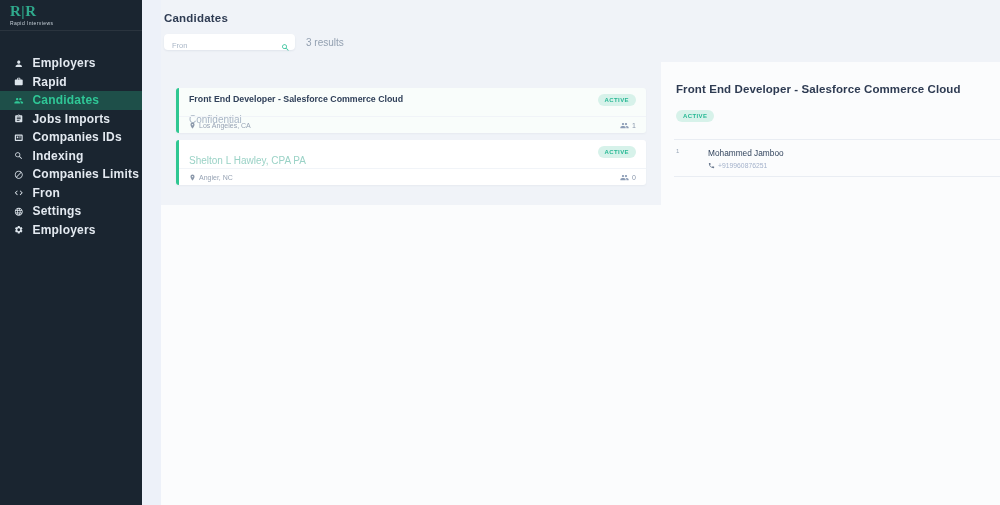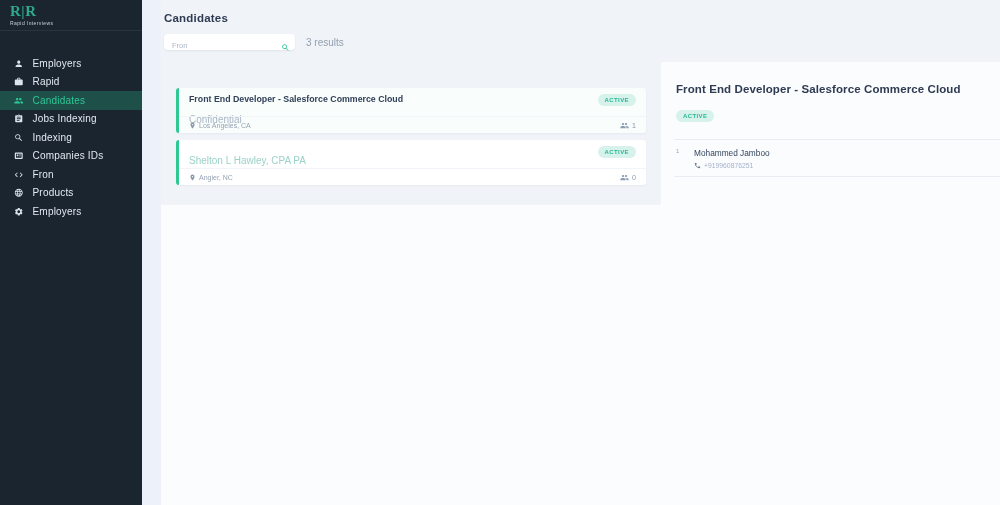--- a/index.html
+++ b/index.html
@@ -17,21 +17,21 @@
   .app{display:flex;width:1000px;height:505px}
 
   
   .sidebar{width:142px;flex-shrink:0;background:var(--sidebar-bg);display:flex;flex-direction:column}
   .logo{height:31px;box-sizing:border-box;padding:4px 0 0 10px;border-bottom:1px solid rgba(255,255,255,.07);cursor:pointer}
   .logo-mark{font-family:"Liberation Serif","DejaVu Serif",serif;font-size:15px;font-weight:700;color:#2fa98c;line-height:15px;letter-spacing:.5px}
   .logo-sub{font-size:5px;color:#c8d2da;letter-spacing:.4px;margin-top:1px}
   .menu{padding-top:23px}
   .menu-item{display:flex;align-items:center;height:18.5px;padding-left:14px;gap:9px;cursor:pointer}
   .menu-item svg{width:9.5px;height:9.5px;fill:#dde5ec;flex-shrink:0}
-  .mi-label{font-size:10px;font-weight:400;letter-spacing:.2px;color:#e3e9f0;white-space:nowrap}
+  .mi-label{font-size:12px;font-weight:700;letter-spacing:.2px;color:#e3e9f0;white-space:nowrap}
   .menu-item.active{background:var(--active-bg)}
   .menu-item.active .mi-label{color:#2fc796}
   .menu-item.active svg{fill:#2fc796}
 
   
   .main{position:relative;flex:1;background:var(--panel-bg)}
   .header-band{position:absolute;left:0;top:0;right:0;height:62px;background:var(--content-bg)}
   .gutter{position:absolute;left:0;top:0;bottom:0;width:19px;background:#edf1f9}
   .header{position:absolute;left:22px;top:0;z-index:3}
   .page-title{margin:12px 0 0;font-size:11.5px;font-weight:700;color:#2e3b52;letter-spacing:.2px}
@@ -57,21 +57,21 @@
   .loc svg{width:7px;height:7px;fill:#8b98aa}
   .count{display:flex;align-items:center;gap:3px;font-size:7px;color:#8795ab}
   .count svg{width:9px;height:9px;fill:#8b9cb5}
 
   
   .detail{position:absolute;left:519px;top:62px;right:0;bottom:0;box-sizing:border-box;padding:21px 0 0 15px;z-index:2}
   .detail-title{margin:0;font-size:11.5px;font-weight:700;color:#2e3b52;letter-spacing:.1px}
   .detail-badge-row{margin-top:9px}
   .divider{height:1px;background:#e9edf3;margin-left:-2px}
   .detail .divider.first{margin-top:17px}
-  .cand-row{display:flex;gap:12px;padding:8px 0 7px 0;cursor:pointer}
+  .cand-row{display:flex;gap:26px;padding:8px 0 7px 0;cursor:pointer}
   .cand-index{font-size:6px;color:#9aa7b8;width:6px;text-align:left}
   .cand-name{font-size:8.3px;color:#33455e;font-weight:500}
   .cand-phone{display:flex;align-items:center;gap:3px;margin-top:4px;font-size:6.8px;color:#a4b2cb;cursor:pointer}
   .cand-phone svg{width:7px;height:7px;fill:#6b7a90}
 </style>
 </head>
 <body>
 
 <div class="app">
 
@@ -99,50 +99,56 @@
     <svg viewBox="0 0 24 24">
             <path d="M16 11c1.66 0 2.99-1.34 2.99-3S17.66 5 16 5c-1.66 0-3 1.34-3 3s1.34 3 3 3zm-8 0c1.66 0 2.99-1.34 2.99-3S9.66 5 8 5C6.34 5 5 6.34 5 8s1.34 3 3 3zm0 2c-2.33 0-7 1.17-7 3.5V19h14v-2.5c0-2.33-4.67-3.5-7-3.5zm8 0c-.29 0-.62.02-.97.05 1.16.84 1.97 1.97 1.97 3.45V19h6v-2.5c0-2.33-4.67-3.5-7-3.5z"></path>
           </svg>
     <span class="mi-label">Candidates</span>
   </div>
 
   <div class="menu-item">
     <svg viewBox="0 0 24 24">
             <path d="M19 3h-4.18C14.4 1.84 13.3 1 12 1c-1.3 0-2.4.84-2.82 2H5c-1.1 0-2 .9-2 2v14c0 1.1.9 2 2 2h14c1.1 0 2-.9 2-2V5c0-1.1-.9-2-2-2zm-7 0c.55 0 1 .45 1 1s-.45 1-1 1-1-.45-1-1 .45-1 1-1zm2 14H7v-2h7v2zm3-4H7v-2h10v2zm0-4H7V7h10v2z"></path>
           </svg>
-    <span class="mi-label">Jobs Indexing</span>
+    <span class="mi-label">Jobs Imports</span>
+  </div>
+
+  <div class="menu-item">
+    <svg viewBox="0 0 24 24">
+            <path d="M20 4H4c-1.1 0-2 .9-2 2v12c0 1.1.9 2 2 2h16c1.1 0 2-.9 2-2V6c0-1.1-.9-2-2-2zm-1 13H5V7h14v10zM7 9h4v4H7zm6 0h4v1.5h-4zm0 3h4v1.5h-4z"></path>
+          </svg>
+    <span class="mi-label">Companies IDs</span>
   </div>
 
   <div class="menu-item">
     <svg viewBox="0 0 24 24">
             <path d="M15.5 14h-.79l-.28-.27C15.41 12.59 16 11.11 16 9.5 16 5.91 13.09 3 9.5 3S3 5.91 3 9.5 5.91 16 9.5 16c1.61 0 3.09-.59 4.23-1.57l.27.28v.79l5 4.99L20.49 19l-4.99-5zm-6 0C7.01 14 5 11.99 5 9.5S7.01 5 9.5 5 14 7.01 14 9.5 11.99 14 9.5 14z"></path>
           </svg>
     <span class="mi-label">Indexing</span>
   </div>
 
   <div class="menu-item">
     <svg viewBox="0 0 24 24">
-            <path d="M20 4H4c-1.1 0-2 .9-2 2v12c0 1.1.9 2 2 2h16c1.1 0 2-.9 2-2V6c0-1.1-.9-2-2-2zm-1 13H5V7h14v10zM7 9h4v4H7zm6 0h4v1.5h-4zm0 3h4v1.5h-4z"></path>
-          </svg>
-    <span class="mi-label">Companies IDs</span>
-  </div>
-
+            <path d="M12 2C6.48 2 2 6.48 2 12s4.48 10 10 10 10-4.48 10-10S17.52 2 12 2zM4 12c0-4.42 3.58-8 8-8 1.85 0 3.55.63 4.9 1.69L5.69 16.9C4.63 15.55 4 13.85 4 12zm8 8c-1.85 0-3.55-.63-4.9-1.69L18.31 7.1C19.37 8.45 20 10.15 20 12c0 4.42-3.58 8-8 8z"></path>
+          </svg>
+    <span class="mi-label">Companies Limits</span>
+  </div>
 
   <div class="menu-item">
     <svg viewBox="0 0 24 24">
             <path d="M9.4 16.6L4.8 12l4.6-4.6L8 6l-6 6 6 6 1.4-1.4zm5.2 0l4.6-4.6-4.6-4.6L16 6l6 6-6 6-1.4-1.4z"></path>
           </svg>
     <span class="mi-label">Fron</span>
   </div>
 
   <div class="menu-item">
     <svg viewBox="0 0 24 24">
             <path d="M11.99 2C6.47 2 2 6.48 2 12s4.47 10 9.99 10C17.52 22 22 17.52 22 12S17.52 2 11.99 2zm6.93 6h-2.95c-.32-1.25-.78-2.45-1.38-3.56 1.84.63 3.37 1.91 4.33 3.56zM12 4.04c.83 1.2 1.48 2.53 1.91 3.96h-3.82c.43-1.43 1.08-2.76 1.91-3.96zM4.26 14C4.1 13.36 4 12.69 4 12s.1-1.36.26-2h3.38c-.08.66-.14 1.32-.14 2 0 .68.06 1.34.14 2H4.26zm.82 2h2.95c.32 1.25.78 2.45 1.38 3.56-1.84-.63-3.37-1.9-4.33-3.56zm2.95-8H5.08c.96-1.66 2.49-2.93 4.33-3.56C8.81 5.55 8.35 6.75 8.03 8zM12 19.96c-.83-1.2-1.48-2.53-1.91-3.96h3.82c-.43 1.43-1.08 2.76-1.91 3.96zM14.34 14H9.66c-.09-.66-.16-1.32-.16-2 0-.68.07-1.35.16-2h4.68c.09.65.16 1.32.16 2 0 .68-.07 1.34-.16 2zm.25 5.56c.6-1.11 1.06-2.31 1.38-3.56h2.95c-.96 1.65-2.49 2.93-4.33 3.56zM16.36 14c.08-.66.14-1.32.14-2 0-.68-.06-1.34-.14-2h3.38c.16.64.26 1.31.26 2s-.1 1.36-.26 2h-3.38z"></path>
           </svg>
-    <span class="mi-label">Products</span>
+    <span class="mi-label">Settings</span>
   </div>
 
   <div class="menu-item">
     <svg viewBox="0 0 24 24">
             <path d="M19.14 12.94c.04-.3.06-.61.06-.94 0-.32-.02-.64-.07-.94l2.03-1.58c.18-.14.23-.41.12-.61l-1.92-3.32c-.12-.22-.37-.29-.59-.22l-2.39.96c-.5-.38-1.03-.7-1.62-.94l-.36-2.54c-.04-.24-.24-.41-.48-.41h-3.84c-.24 0-.43.17-.47.41l-.36 2.54c-.59.24-1.13.57-1.62.94l-2.39-.96c-.22-.08-.47 0-.59.22L2.74 8.87c-.12.21-.08.47.12.61l2.03 1.58c-.05.3-.09.63-.09.94s.02.64.07.94l-2.03 1.58c-.18.14-.23.41-.12.61l1.92 3.32c.12.22.37.29.59.22l2.39-.96c.5.38 1.03.7 1.62.94l.36 2.54c.05.24.24.41.48.41h3.84c.24 0 .44-.17.47-.41l.36-2.54c.59-.24 1.13-.56 1.62-.94l2.39.96c.22.08.47 0 .59-.22l1.92-3.32c.12-.22.07-.47-.12-.61l-2.01-1.58zM12 15.6c-1.98 0-3.6-1.62-3.6-3.6s1.62-3.6 3.6-3.6 3.6 1.62 3.6 3.6-1.62 3.6-3.6 3.6z"></path>
           </svg>
     <span class="mi-label">Employers</span>
   </div>
 </nav>
   </aside>

